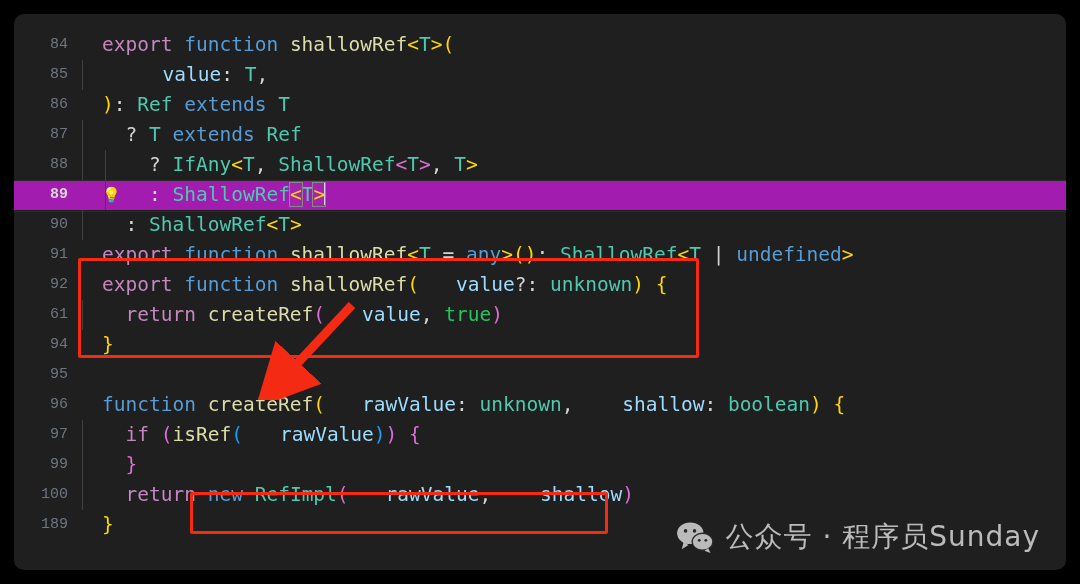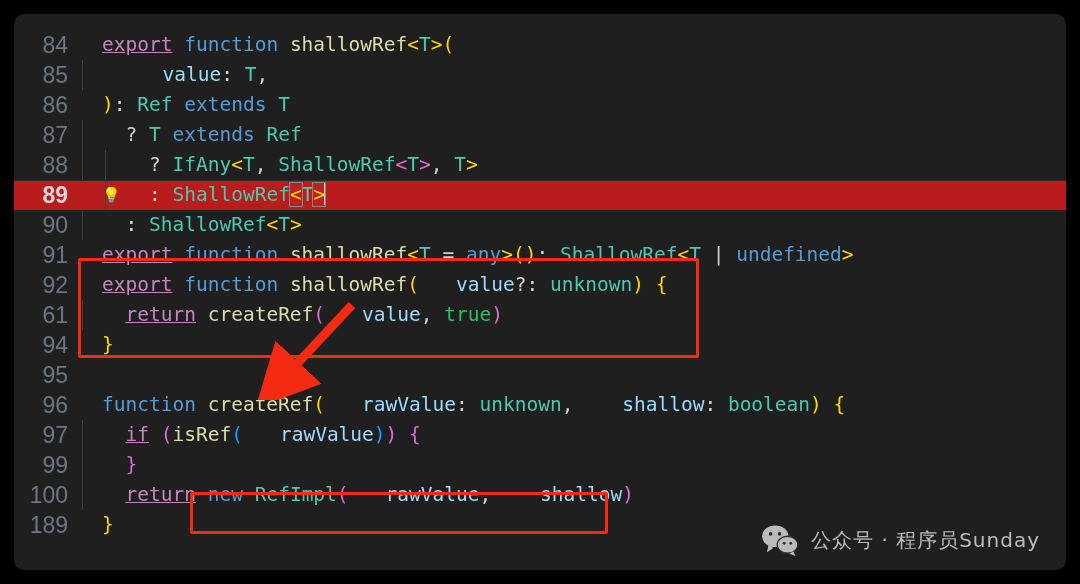--- a/index.html
+++ b/index.html
@@ -37,39 +37,39 @@
   .line {
     position: relative;
     height: 30px;
     display: flex;
     align-items: center;
     white-space: pre;
     font-size: 19.5px;
     line-height: 30px;
     letter-spacing: 0px;
   }
-  .line.active { background: #b91c1c; justify-content: flex-end; }
+  .line.active { background: #a21caf; justify-content: flex-end; }
   .line.active::before {
     content: "";
     position: absolute;
     left: 0; right: 0; top: 0;
     height: 30px;
     border-top: 1px solid #2a2a2a;
     border-bottom: 1px solid #2a2a2a;
     pointer-events: none;
   }
 
   .lnum {
     width: 66px;
     flex: 0 0 66px;
     text-align: right;
     padding-right: 12px;
     color: #6e7681;
-    font-size: 23px;
-    font-family: Liberation Sans, sans-serif;
+    font-size: 15px;
+    font-family: Liberation Mono, monospace;
     user-select: none;
   }
   .line.active .lnum { color: #d6d6d6; font-weight: bold; }
 
   .gutter-icon {
     position: absolute;
     left: 88px;
     width: 18px;
     text-align: center;
     font-size: 15px;
@@ -86,21 +86,21 @@
 
   
   .guide {
     position: absolute;
     width: 1px;
     background: #404040;
     top: 0; height: 30px;
   }
 
   
-  .kw      { color: #c586c0; text-decoration: underline; }   
+  .kw      { color: #c586c0; }   
   .kw2     { color: #569cd6; }   
   .fn      { color: #dcdcaa; }   
   .type    { color: #4ec9b0; }   
   .var     { color: #9cdcfe; margin-left: 37px; }   
   .num     { color: #22c55e; }   
   .p1      { color: #ffd700; }   
   .p2      { color: #da70d6; }   
   .p3      { color: #179fff; }   
   .pl      { color: #d4d4d4; }   
 
@@ -130,21 +130,21 @@
 
   
   .watermark {
     position: absolute;
     right: 26px; bottom: 14px;
     display: flex;
     align-items: center;
     gap: 12px;
     color: #c9c9c9;
     font-family: "DejaVu Sans", sans-serif;
-    font-size: 20px;
+    font-size: 28px;
     opacity: 0.92;
   }
   .wm-text { letter-spacing: 1px; }
   .wm-icon { width: 38px; height: 32px; display: block; }
 </style>
 </head>
 <body>
 
 <div id="root">
 

